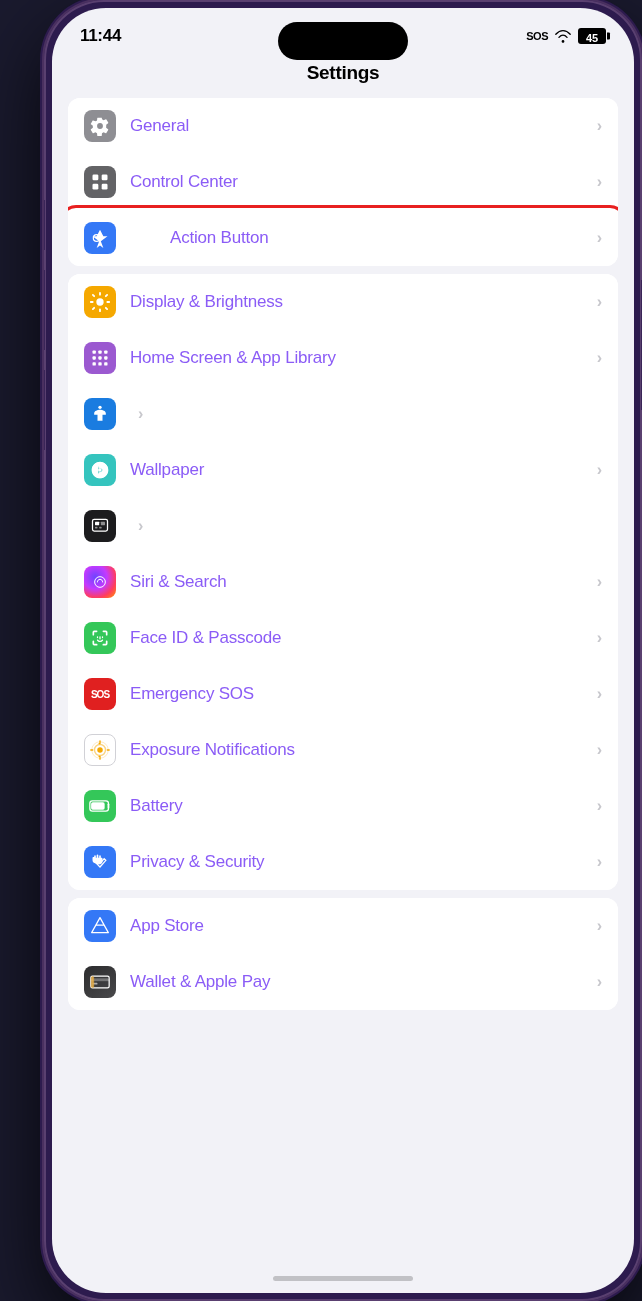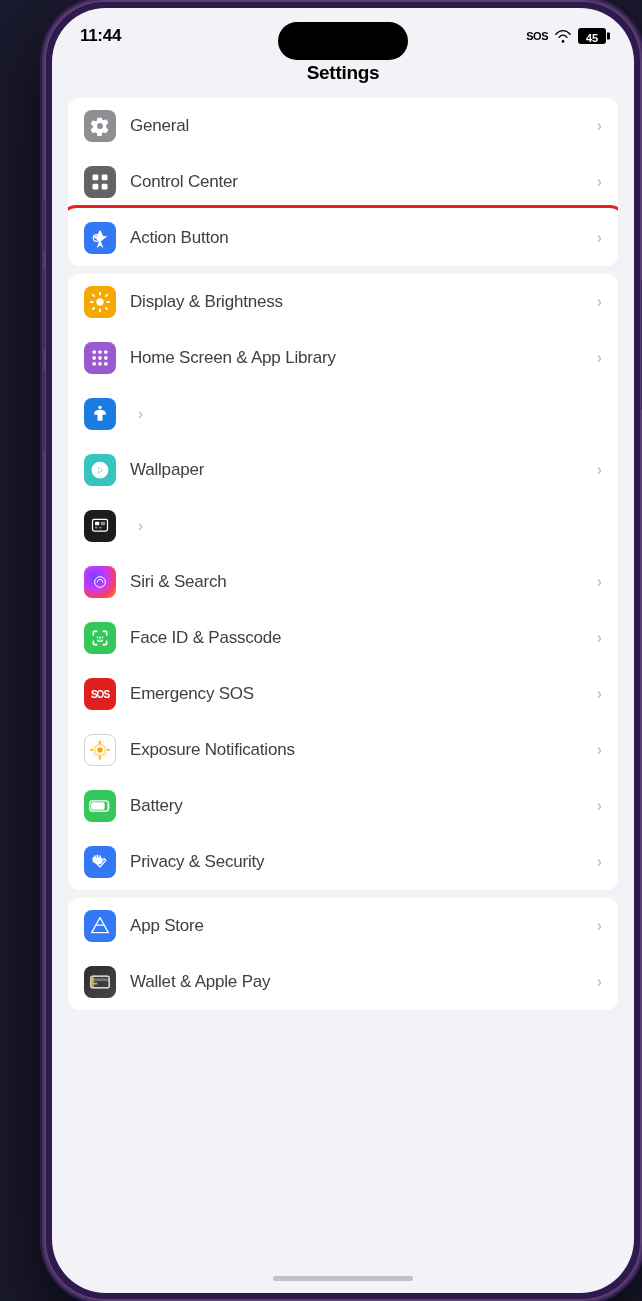--- a/index.html
+++ b/index.html
@@ -186,39 +186,40 @@
       position: absolute;
       bottom: 0;
       left: 56px;
       right: 0;
       height: 0.5px;
       background: #c6c6c8;
     }
 
     .settings-item.highlighted {
       background: #fff;
+      gap: 40px;
     }
 
     .item-icon {
       width: 32px;
       height: 32px;
       border-radius: 8px;
       margin-right: 14px;
       flex-shrink: 0;
       display: flex;
       align-items: center;
       justify-content: center;
       font-size: 18px;
       color: #fff;
     }
 
     .item-label {
       flex: 1;
       font-size: 17px;
-      color: #404040;
+      color: #8b5cf6;
       letter-spacing: -0.2px;
     }
 
     .item-chevron {
       color: #c7c7cc;
       font-size: 16px;
       font-weight: 600;
       margin-left: 8px;
     }
 

